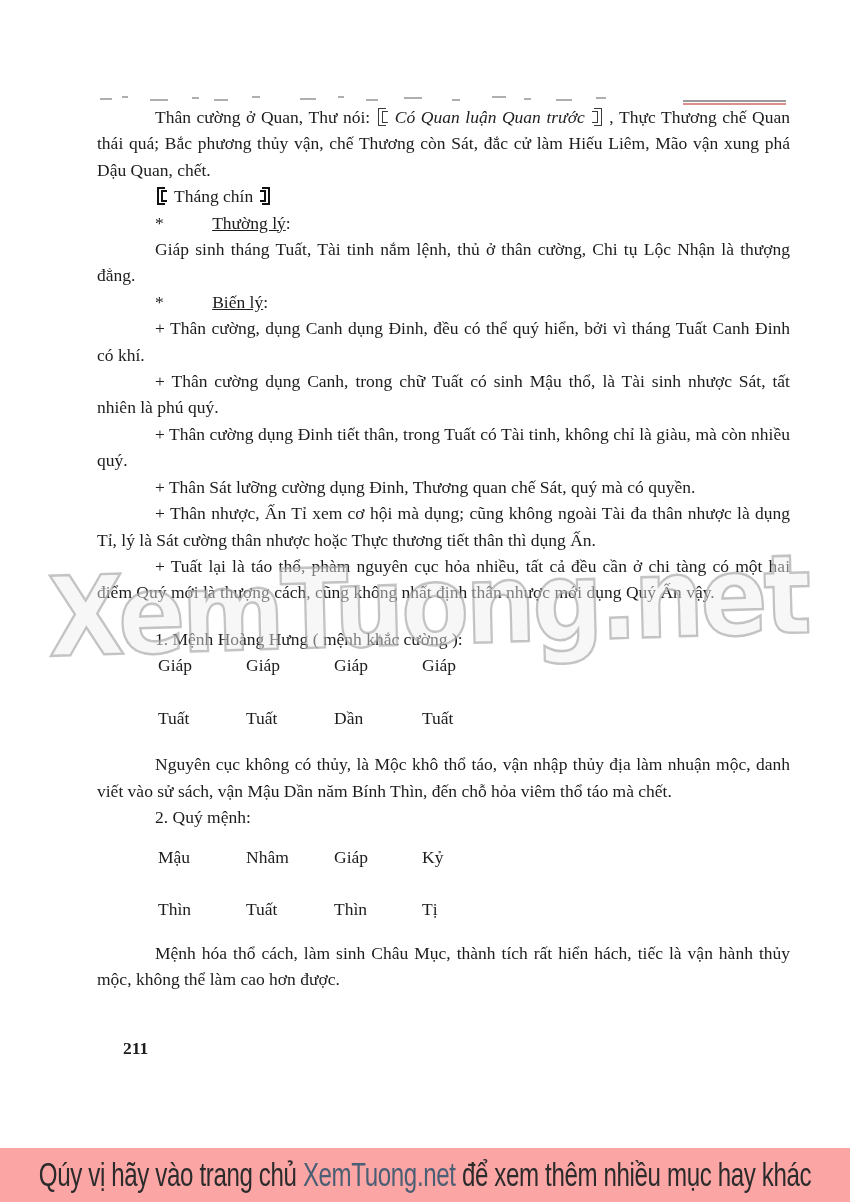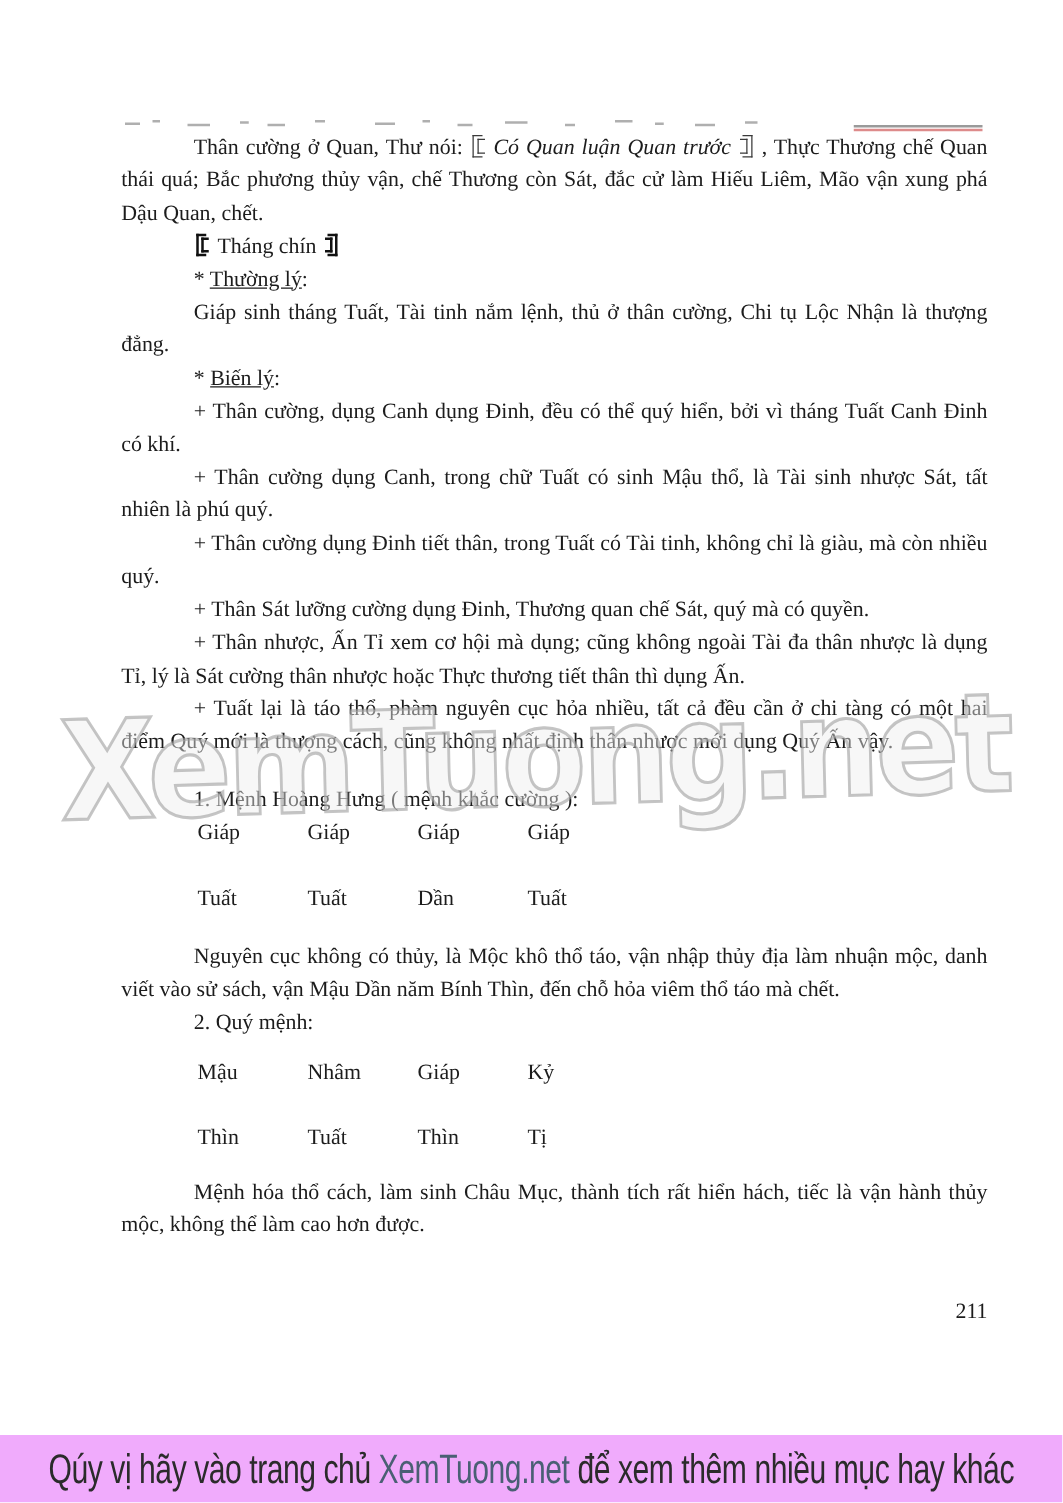--- a/index.html
+++ b/index.html
@@ -7,21 +7,21 @@
     width:850px;height:1202px;position:relative;background:#ffffff;
     font-family:"Liberation Serif","DejaVu Serif",serif;
     color:#1c1c1c;overflow:hidden;
   }
   .page-content{
     position:absolute;left:97px;top:104px;width:693px;
     font-size:17.5px;line-height:26.4px;
   }
   .para{margin:0;text-align:justify;text-indent:58px;}
   .line{margin:0;padding-left:58px;}
-  .u{text-decoration:underline;}
+  .u{text-decoration:underline;margin-left:44px;}
   .bold{font-weight:normal;}
   .it{font-style:italic;}
 
   
   .kai{display:inline-block;position:relative;width:11px;height:18px;vertical-align:-3px;}
   .kai .o,.kai .i{position:absolute;box-sizing:border-box;}
   .kai-open{margin:0 6px 0 2px;}
   .kai-close{margin:0 2px 0 6px;}
   .kai-open .o{left:0;top:0;bottom:0;width:8px;border:1.5px solid #3a3a3a;border-right:0;}
   .kai-open .i{left:4px;top:3px;bottom:3px;width:6px;border:1.5px solid #3a3a3a;border-right:0;}
@@ -36,42 +36,42 @@
   .lent-close{margin-left:4px;}
   .lent-open .o{left:0;border:2.5px solid #111;border-right:0;}
   .lent-close .o{right:0;border:2.5px solid #111;border-left:0;}
 
   .pillar-row{margin:0 0 0 61px;}
   .pillar-row .cell{display:inline-block;width:88px;}
   .row-gap{margin-top:26.4px;}
   .mt20{margin-top:20px;}
   .mt13{margin-top:13px;}
   .mt17{margin-top:17px;}
-  .page-num{margin-top:42px;text-align:right;padding-left:26px;}
+  .page-num{margin-top:42px;text-align:left;padding-left:26px;font-weight:bold;}
 
   
   .watermark{
     position:absolute;left:48px;top:538px;width:780px;
     font-family:"DejaVu Sans","Liberation Sans",sans-serif;
     font-weight:bold;font-size:110px;line-height:160px;letter-spacing:-4px;
     color:rgba(238,238,238,0.45);
     -webkit-text-stroke:2.5px rgba(158,158,158,0.6);
     transform:scaleX(0.9) rotate(-1.6deg);transform-origin:left center;
     pointer-events:none;white-space:nowrap;
   }
 
   
   .remnant{position:absolute;height:2px;background:rgba(95,95,95,0.5);}
   .cut-underline-gray{position:absolute;left:683px;top:100px;width:103px;height:1.6px;background:#9a9a9a;}
   .cut-underline-red{position:absolute;left:683px;top:103px;width:103px;height:1.8px;background:#dd8b8b;}
 
   
   .footer{
     position:absolute;left:0;bottom:0;width:850px;height:54px;
-    display:flex;align-items:center;justify-content:center;background:#f0abfc;
+    display:flex;align-items:center;justify-content:center;background:#fca5a5;
   }
   .footer-text{
     font-family:"Liberation Sans","DejaVu Sans",sans-serif;
     font-size:33px;line-height:40px;color:#2b2b2b;white-space:nowrap;
     display:inline-block;transform:scaleX(0.73);transform-origin:center;
     letter-spacing:-0.5px;
   }
   .footer-link{color:#4a5f74;}
 </style>
 </head>

